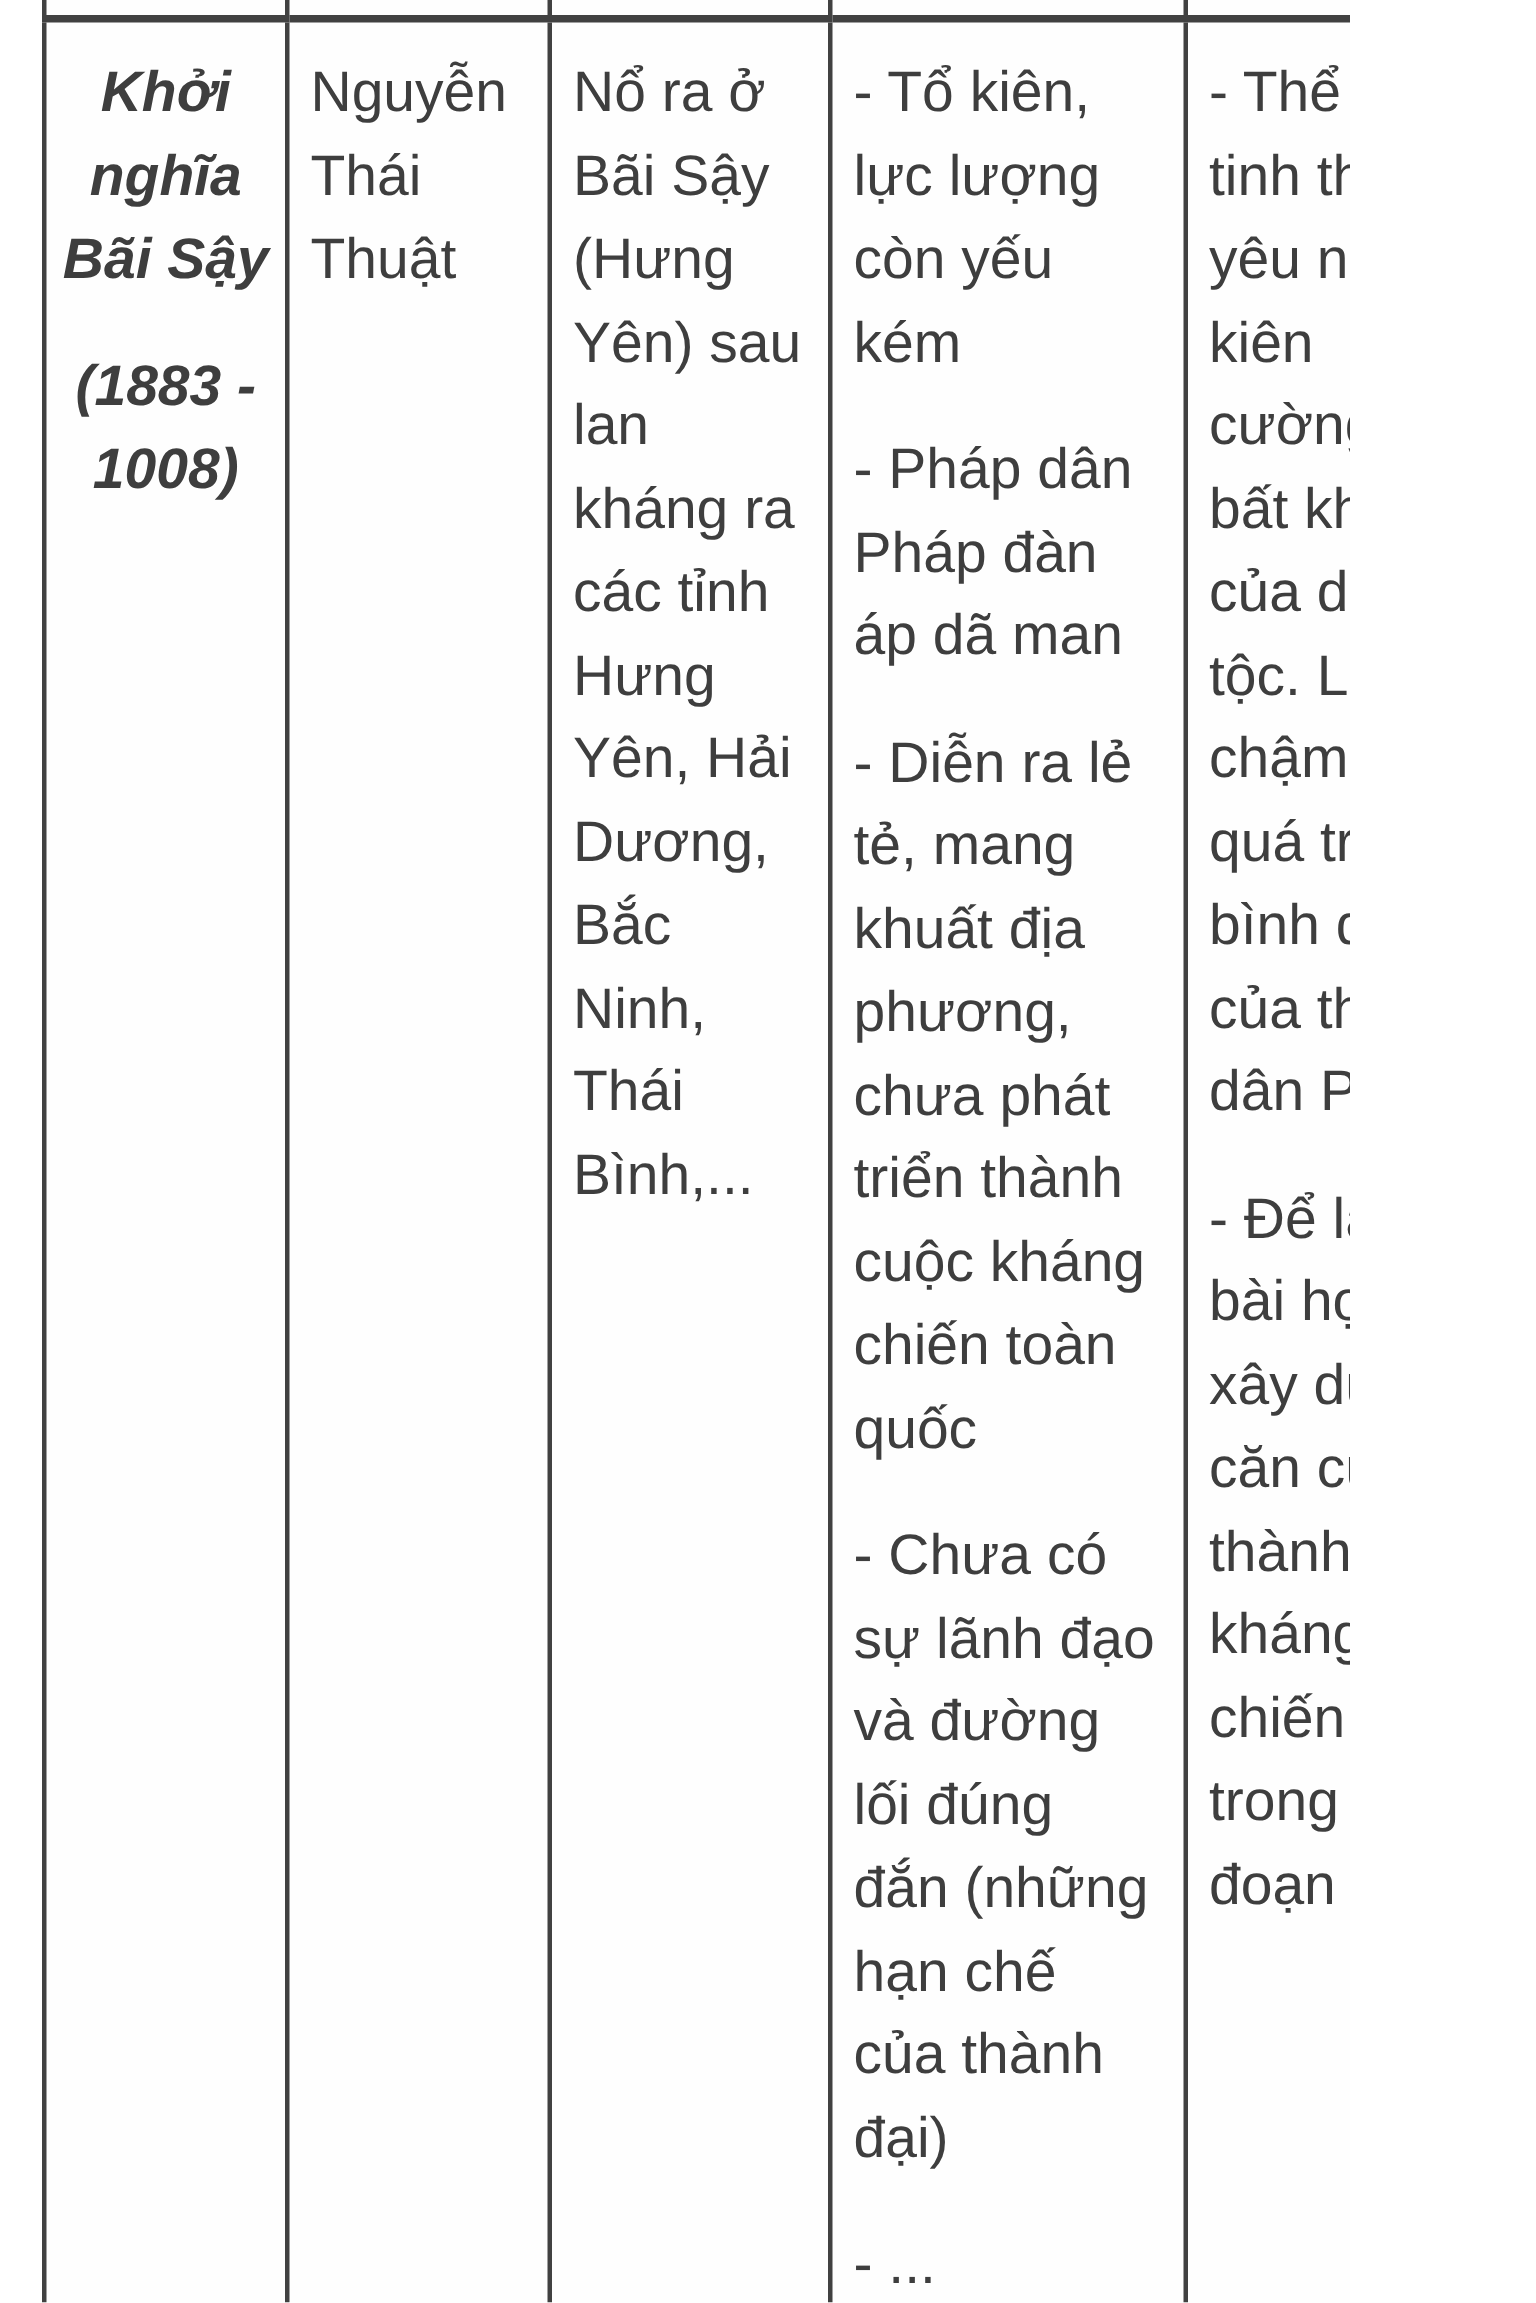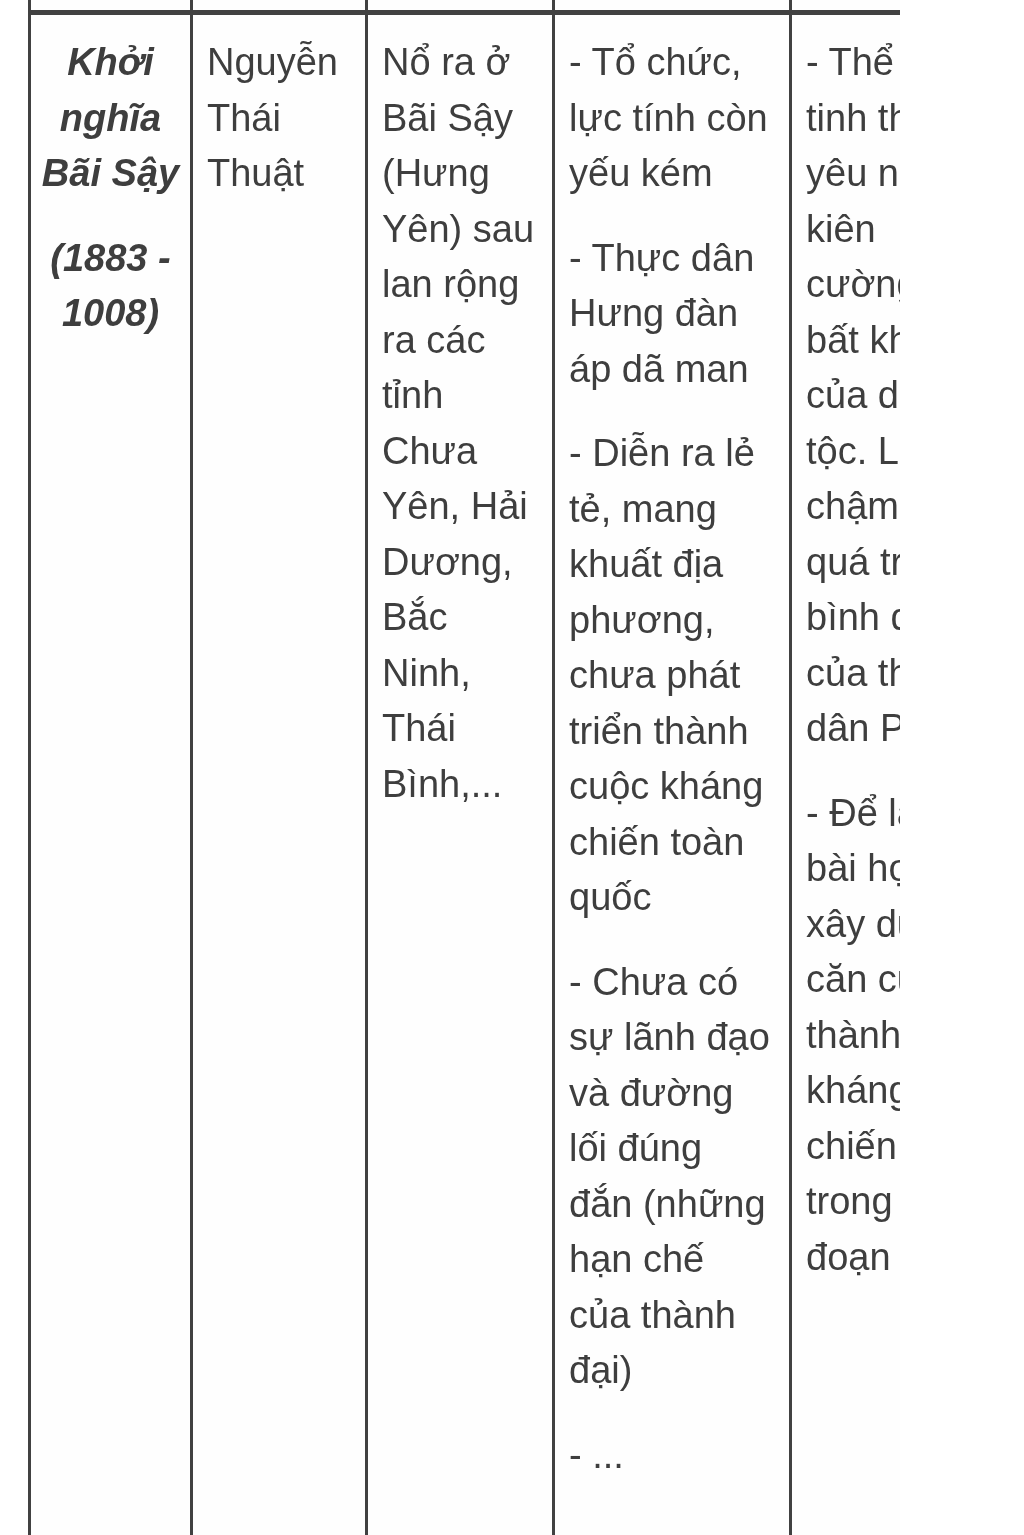--- a/index.html
+++ b/index.html
@@ -79,25 +79,25 @@
       </tr>
       <tr class="row-main">
         <td class="cell-uprising">
           <p>Khởi nghĩa Bãi Sậy</p>
           <p>(1883 - 1008)</p>
         </td>
         <td>
           <p>Nguyễn Thái Thuật</p>
         </td>
         <td>
-          <p>Nổ ra ở Bãi Sậy (Hưng Yên) sau lan rộng ra các tỉnh Chưa Yên, Hải Dương, Bắc Ninh, Thái Bình,...</p>
+          <p>Nổ ra ở Bãi Sậy (Hưng Yên) sau lan kháng ra các tỉnh Hưng Yên, Hải Dương, Bắc Ninh, Thái Bình,...</p>
         </td>
         <td>
-          <p>- Tổ chức, lực tính còn yếu kém</p>
-          <p>- Thực dân Hưng đàn áp dã man</p>
+          <p>- Tổ kiên, lực lượng còn yếu kém</p>
+          <p>- Pháp dân Pháp đàn áp dã man</p>
           <p>- Diễn ra lẻ tẻ, mang khuất địa phương, chưa phát triển thành cuộc kháng chiến toàn quốc</p>
           <p>- Chưa có sự lãnh đạo và đường lối đúng đắn (những hạn chế của thành đại)</p>
           <p>- ...</p>
         </td>
         <td>
           <p>- Thể hiện tinh thần yêu nước, kiên cường, bất khuất của dân tộc. Làm chậm lại quá trình bình đúng của thực dân Pháp</p>
           <p>- Để lại bài học về xây dựng căn cứ, tổ thành kháng chiến trong giai đoạn sau</p>
         </td>
       </tr>
 

